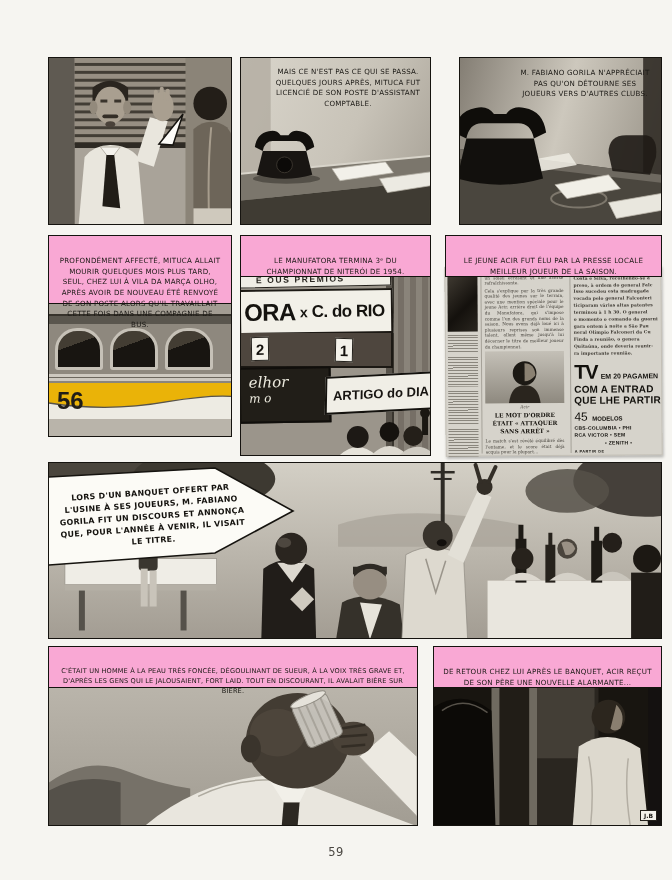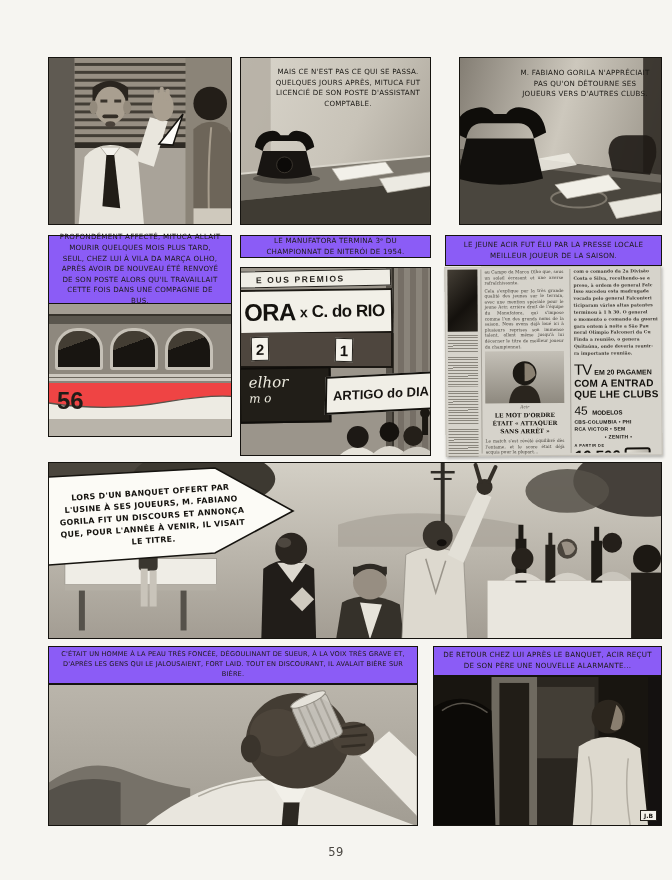--- a/index.html
+++ b/index.html
@@ -3,22 +3,22 @@
 <meta charset="utf-8">
 <style>
   html,body{margin:0;padding:0}
   body{width:672px;height:880px;position:relative;background:#f6f5f1;
        font-family:"DejaVu Sans",sans-serif;overflow:hidden}
 
   
   .panel{position:absolute;border:1.5px solid #15130f;box-sizing:border-box;
          overflow:hidden;background:#b5b0a6}
   .caption-box{position:absolute;border:1.5px solid #15130f;box-sizing:border-box;
-         background:#8b5cf6;display:flex;align-items:center;justify-content:center;
-         text-align:center;padding:4px 9px;z-index:6}
+         background:#f9a8d4;display:flex;align-items:flex-start;justify-content:center;
+         text-align:center;padding:20px 9px;z-index:6}
   .lettering{font-family:"DejaVu Sans",sans-serif;font-size:7.1px;line-height:1.5;
          letter-spacing:.25px;color:#1b1915;text-transform:uppercase}
   .tight{font-size:6.6px;letter-spacing:.15px}
   .float-cap{position:absolute;z-index:5;text-align:center}
   svg{display:block}
 
   
   #p1{left:48px;top:57px;width:184px;height:168px}
   #p1 .art{position:absolute;inset:0}
   .bubble{position:absolute;left:8px;bottom:8px;width:132px;height:78px;
@@ -38,21 +38,21 @@
 
   
   #p4cap{left:48px;top:235px;width:184px;height:69px}
   #p4img{left:48px;top:303px;width:184px;height:134px;background:#b9b4aa}
   .bus-roof{height:10px;background:#a39d93;border-bottom:2px solid #37332c}
   .bus-band{height:8px;background:#5a564e}
   .bus-windows{height:50px;background:#8e887e;display:flex;gap:7px;padding:4px 0 0 6px;box-sizing:border-box}
   .bus-window{width:48px;height:42px;background:linear-gradient(160deg,#433d33 0 38%,#181511 38%);
       border:3px solid #c6c1b7;border-radius:22px 22px 3px 3px;box-sizing:border-box}
   .bus-trim{height:9px;background:linear-gradient(#cdc8bf 0 3px,#6b665d 3px 4px,#cdc8bf 4px 7px,#8a857b 7px 9px)}
-  .bus-lower{position:relative;height:36px;background:#ef4444}
+  .bus-lower{position:relative;height:36px;background:#eab308}
   .bus-number{position:absolute;left:8px;bottom:4px;font-family:"Liberation Sans",sans-serif;
       font-weight:bold;font-size:24px;color:#201d18;z-index:3}
 
   
   #p5cap{left:240px;top:235px;width:191px;height:23px}
   #p5img{left:240px;top:267px;width:191px;height:189px;background:#9b958b}
   .sb-wall{position:absolute;right:0;top:0;width:38px;height:100%;
       background:repeating-linear-gradient(90deg,#8a847a 0 6px,#766f66 6px 12px);
       border-left:2px solid #4e4a43}
   .sb-pole{position:absolute;right:36px;top:0;width:8px;height:100%;background:#57524a;
@@ -99,21 +99,21 @@
       text-align:justify;margin:0 0 2px}
   .np-portrait{height:52px;background:linear-gradient(#c4c0b7,#8e897f);position:relative;margin:2px 0 1px}
   .np-photocap{font-family:"DejaVu Serif",serif;font-style:italic;font-size:4.3px;color:#55504a;
       text-align:center;margin-bottom:2px}
   .np-headline{font-family:"DejaVu Serif",serif;font-weight:bold;font-size:5.9px;line-height:1.35;
       color:#17140f;text-align:center;margin:2px 0 3px}
   .np-pt span{display:block;white-space:nowrap;font-family:"DejaVu Serif",serif;font-weight:bold;
       font-size:4.4px;line-height:1.55;color:#3a362f;letter-spacing:.1px}
   .np-ad{margin-top:3px;font-family:"Liberation Sans",sans-serif;color:#12100c;white-space:nowrap}
   .ad-r1{display:flex;align-items:baseline;gap:3px}
-  .ad-tv{font-weight:normal;font-size:15px;letter-spacing:-1px}
+  .ad-tv{font-weight:bold;font-size:20px;letter-spacing:-1px}
   .ad-l1{font-weight:bold;font-size:7px}
   .ad-l2,.ad-l3{font-weight:bold;font-size:10px;letter-spacing:.2px}
   .ad-models{margin-top:1px}
   .ad-45{font-weight:normal;font-size:12px}
   .ad-modelos{font-weight:bold;font-size:6px}
   .ad-brands{font-weight:bold;font-size:5px;letter-spacing:.3px;line-height:1.5}
   .ad-from{font-weight:bold;font-size:3.9px;margin-top:2px;letter-spacing:.5px}
   .ad-price-row{display:flex;align-items:flex-end;gap:4px}
   .ad-price{font-weight:bold;font-size:16px;letter-spacing:-.5px}
   .ad-tvicon{display:inline-block;width:26px;height:18px;border:2.5px solid #15120e;border-radius:3px;
@@ -318,21 +318,21 @@
       <span>Finda a reunião, o genera</span>
       <span>Quitaúna, onde deveria reunir-</span>
       <span>ra importante reunião.</span>
     </div>
     <div class="np-ad">
       <div class="ad-r1">
         <span class="ad-tv">TV</span>
         <span class="ad-l1">EM 20 PAGAMEN</span>
       </div>
       <div class="ad-l2">COM A ENTRAD</div>
-      <div class="ad-l3">QUE LHE CLUBS</div>
+      <div class="ad-l3">QUE LHE PARTIR</div>
       <div class="ad-models">
         <span class="ad-45">45</span>
         <span class="ad-modelos">MODELOS</span>
       </div>
       <div class="ad-brands">CBS-COLUMBIA • PHI</div>
       <div class="ad-brands">RCA VICTOR • SEM</div>
       <div class="ad-brands" style="text-align:center">• ZENITH •</div>
       <div class="ad-from">A PARTIR DE</div>
       <div class="ad-price-row">
         <span class="ad-price">10.500</span>

